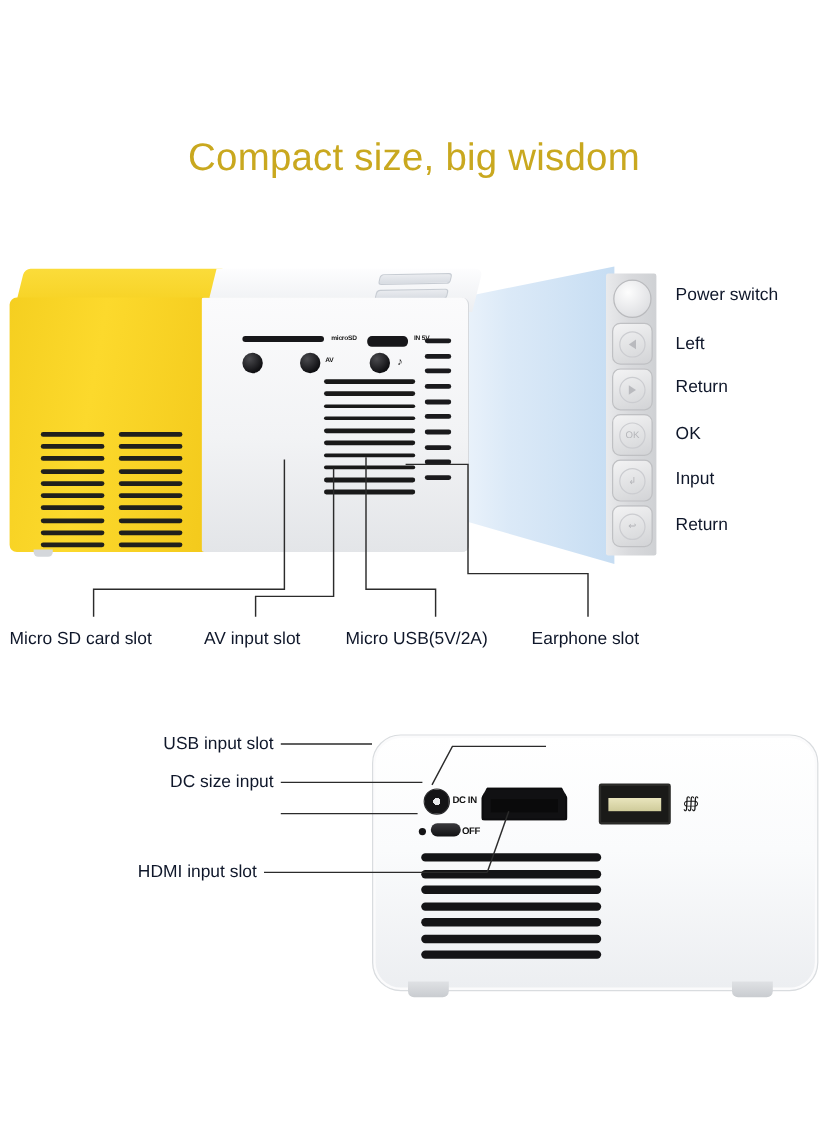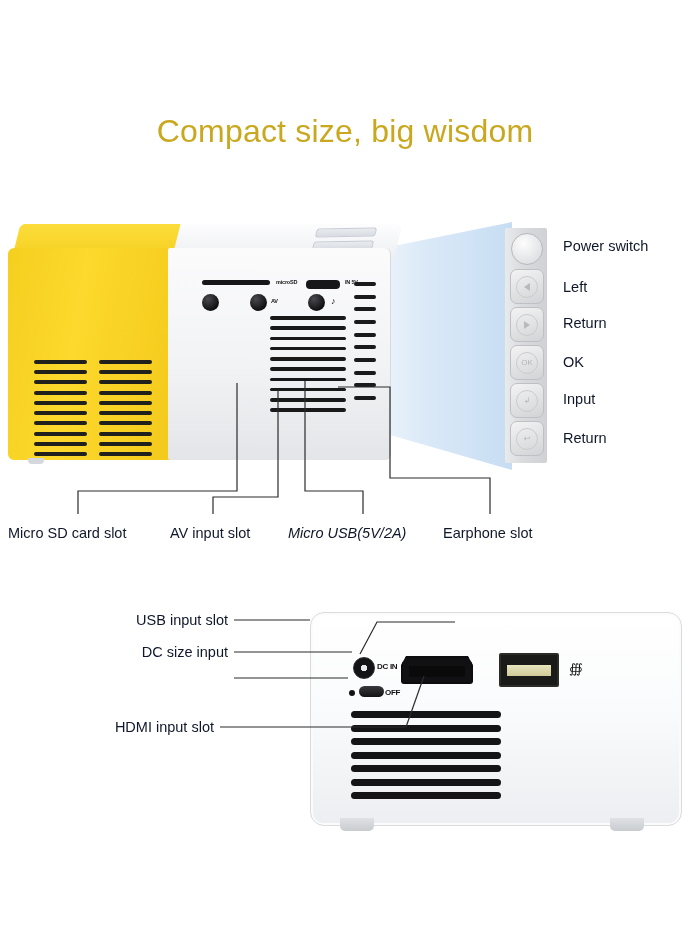--- a/index.html
+++ b/index.html
@@ -139,21 +139,21 @@
   }
   .cp-tri-l { width:0;height:0;border-top:4px solid transparent;border-bottom:4px solid transparent;border-right:6px solid #b9babe; }
   .cp-tri-r { width:0;height:0;border-top:4px solid transparent;border-bottom:4px solid transparent;border-left:6px solid #b9babe; }
 
   
   #bot-unit { position: absolute; left: 310px; top: 612px; width: 370px; height: 230px; }
   .bp-body {
     position: absolute; left: 0; top: 0; width: 370px; height: 212px;
     background: linear-gradient(180deg,#ffffff 0%, #fafbfc 45%, #eceef1 100%);
     border: 1px solid #d9dcdf;
-    border-radius: 14px;
+    border-radius: 24px;
     box-shadow: inset 0 0 0 2px #fbfbfc;
   }
   .bp-dcjack {
     position: absolute; left: 42px; top: 44px; width: 20px; height: 20px; border-radius: 50%;
     background: radial-gradient(circle at 50% 50%, #e8e9eb 0 3px, #141416 3px 100%);
     border: 1px solid #2a2a2c;
   }
   .bp-txt { position: absolute; font-size: 8px; font-weight: bold; color: #131313; letter-spacing: -0.3px; }
   .bp-swdot { position: absolute; left: 38px; top: 77px; width: 6px; height: 6px; border-radius: 50%; background:#141416; }
   .bp-switch { position: absolute; left: 48px; top: 73px; width: 25px; height: 11px; border-radius: 6px; background: linear-gradient(180deg,#3a3a3d,#121214); }
@@ -321,21 +321,21 @@
       <path d="M278,390 L278,497 L213,497 L213,514"></path>
 
       <path d="M305,381 L305,491 L363,491 L363,514"></path>
 
       <path d="M338,387 L390,387 L390,478 L490,478 L490,514"></path>
     </g>
   </svg>
 
   <div class="lbl" style="left:8px;top:525px;">Micro SD card slot</div>
   <div class="lbl" style="left:170px;top:525px;">AV input slot</div>
-  <div class="lbl" style="left:288px;top:525px;font-style:italic;">Micro USB(5V/2A)</div>
+  <div class="lbl" style="left:288px;top:525px;">Micro USB(5V/2A)</div>
   <div class="lbl" style="left:443px;top:525px;">Earphone slot</div>
 
   <div id="bot-unit">
     <div class="bp-body">
       <div class="bp-dcjack"></div>
       <div class="bp-txt" style="left:66px;top:49px;">DC IN</div>
 
       <div class="bp-swdot"></div>
       <div class="bp-switch"></div>
       <div class="bp-txt" style="left:74px;top:75px;">OFF</div>

